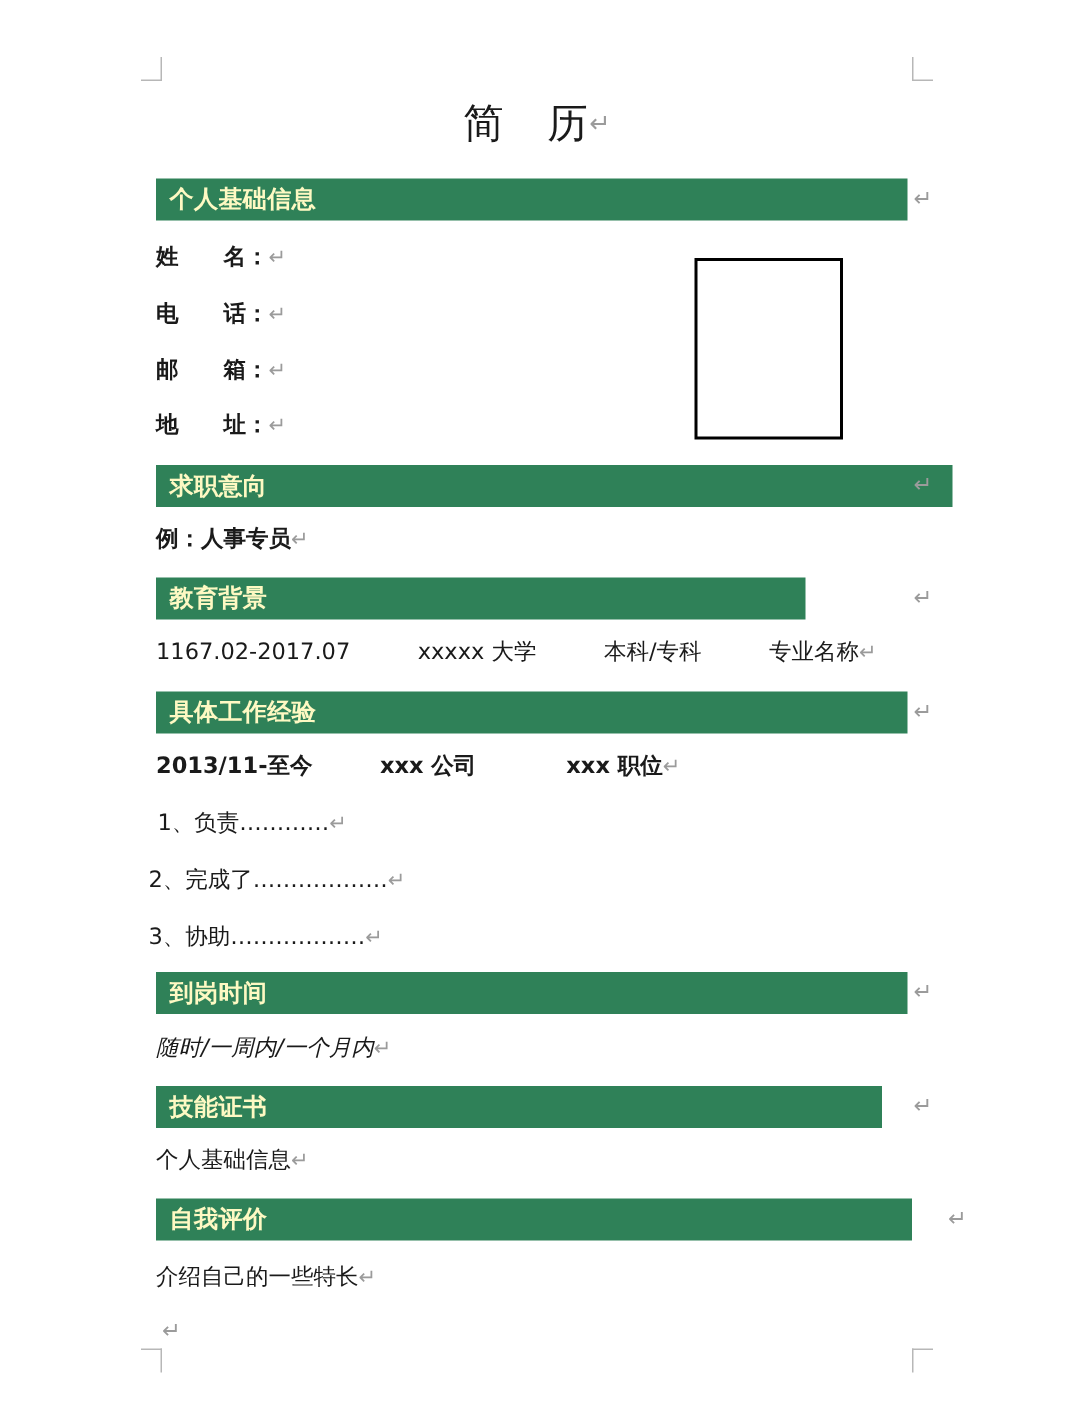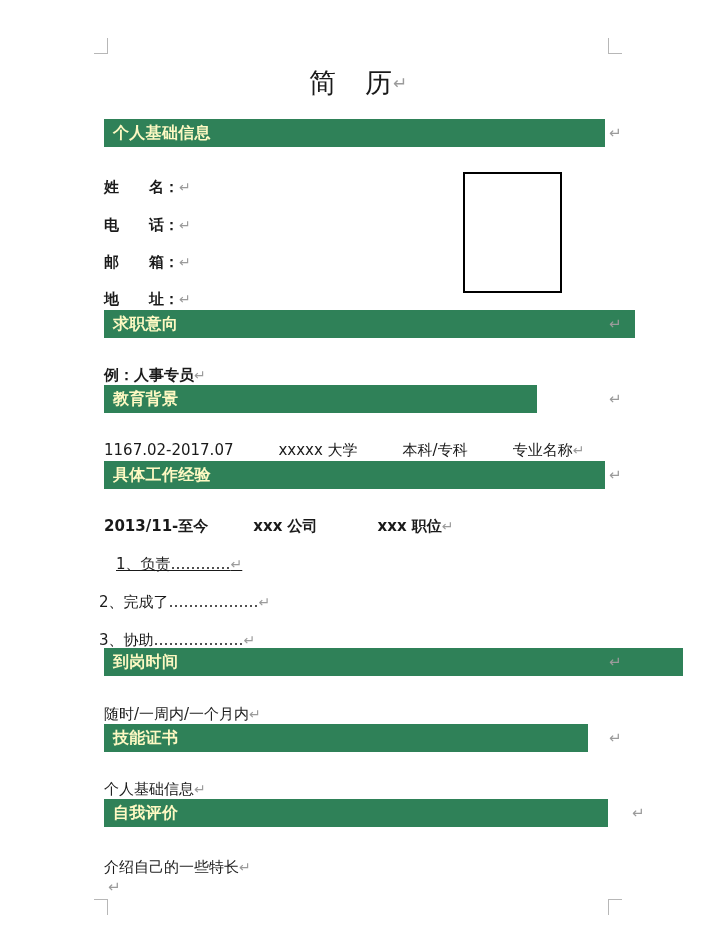--- a/index.html
+++ b/index.html
@@ -95,21 +95,20 @@
   }
 
   
   .line {
     position: absolute;
     font-size: 15px;
     line-height: 20px;
     color: #1a1a1a;
     white-space: pre;
     font-family: "DejaVu Sans", "Liberation Sans", sans-serif;
-    margin-top: 16px;
   }
   .line.bold {
     font-weight: bold;
   }
   .line .pilcrow {
     font-size: 14px;
   }
 
   
   .photo-box {
@@ -173,32 +172,32 @@
 
   <div class="line" style="left:104px; top:424px;"><span>1167.02-2017.07　　　xxxxx 大学　　　本科/专科　　　专业名称</span><span class="pilcrow">↵</span></div>
 
   <div class="banner" style="left:104px; top:461px; width:501px;">
     <span class="banner-label">具体工作经验</span>
   </div>
   <span class="banner-mark" style="left:609px; top:461px;">↵</span>
 
   <div class="line bold" style="left:104px; top:500px;"><span>2013/11-至今　　　xxx 公司　　　　xxx 职位</span><span class="pilcrow">↵</span></div>
 
-  <div class="line" style="left:116px; top:538px;text-decoration:underline;"><span>1、负责…………</span><span class="pilcrow">↵</span></div>
+  <div class="line" style="left:105px; top:538px;"><span>1、负责…………</span><span class="pilcrow">↵</span></div>
 
   <div class="line" style="left:99px; top:576px;"><span>2、完成了………………</span><span class="pilcrow">↵</span></div>
 
   <div class="line" style="left:99px; top:614px;"><span>3、协助………………</span><span class="pilcrow">↵</span></div>
 
-  <div class="banner" style="left:104px; top:648px; width:579px;align-items:center;">
+  <div class="banner" style="left:104px; top:648px; width:501px;align-items:center;">
     <span class="banner-label">到岗时间</span>
   </div>
   <span class="banner-mark" style="left:609px; top:648px;">↵</span>
 
-  <div class="line" style="left:104px; top:688px;"><span>随时/一周内/一个月内</span><span class="pilcrow">↵</span></div>
+  <div class="line" style="left:104px; top:688px;font-style:italic;"><span>随时/一周内/一个月内</span><span class="pilcrow">↵</span></div>
 
   <div class="banner" style="left:104px; top:724px; width:484px;">
     <span class="banner-label">技能证书</span>
   </div>
   <span class="banner-mark" style="left:609px; top:724px;">↵</span>
 
   <div class="line" style="left:104px; top:763px;"><span>个人基础信息</span><span class="pilcrow">↵</span></div>
 
   <div class="banner" style="left:104px; top:799px; width:504px;">
     <span class="banner-label">自我评价</span>

